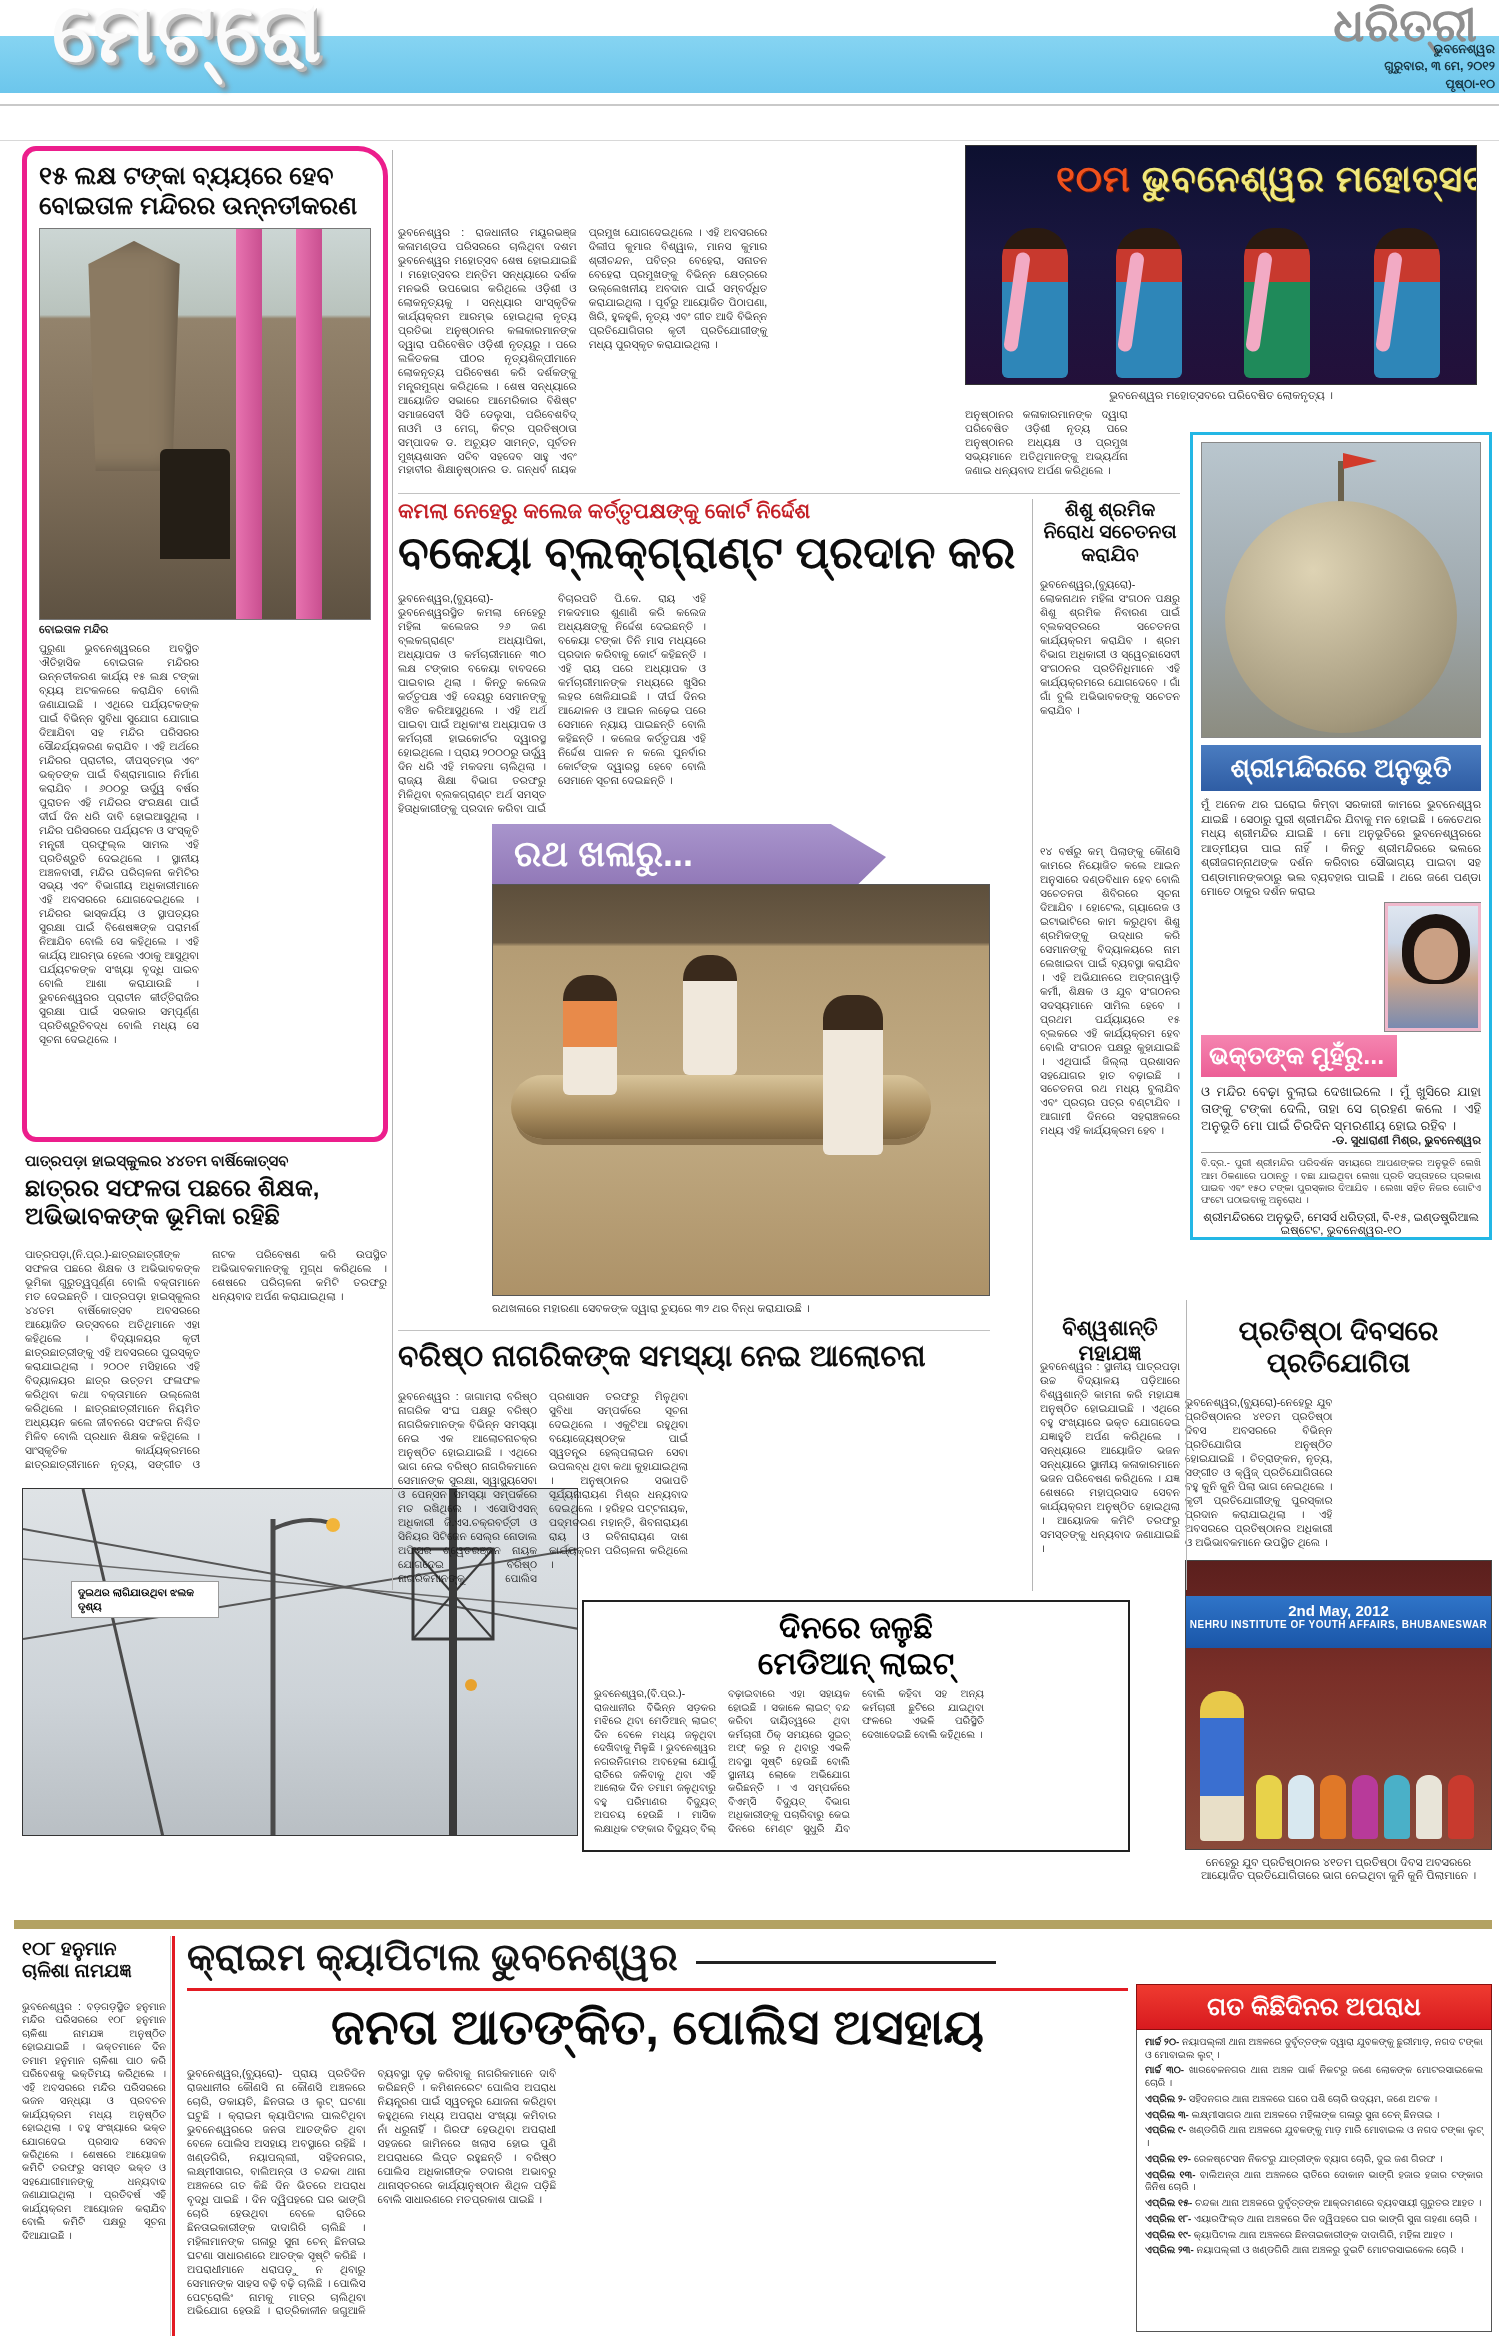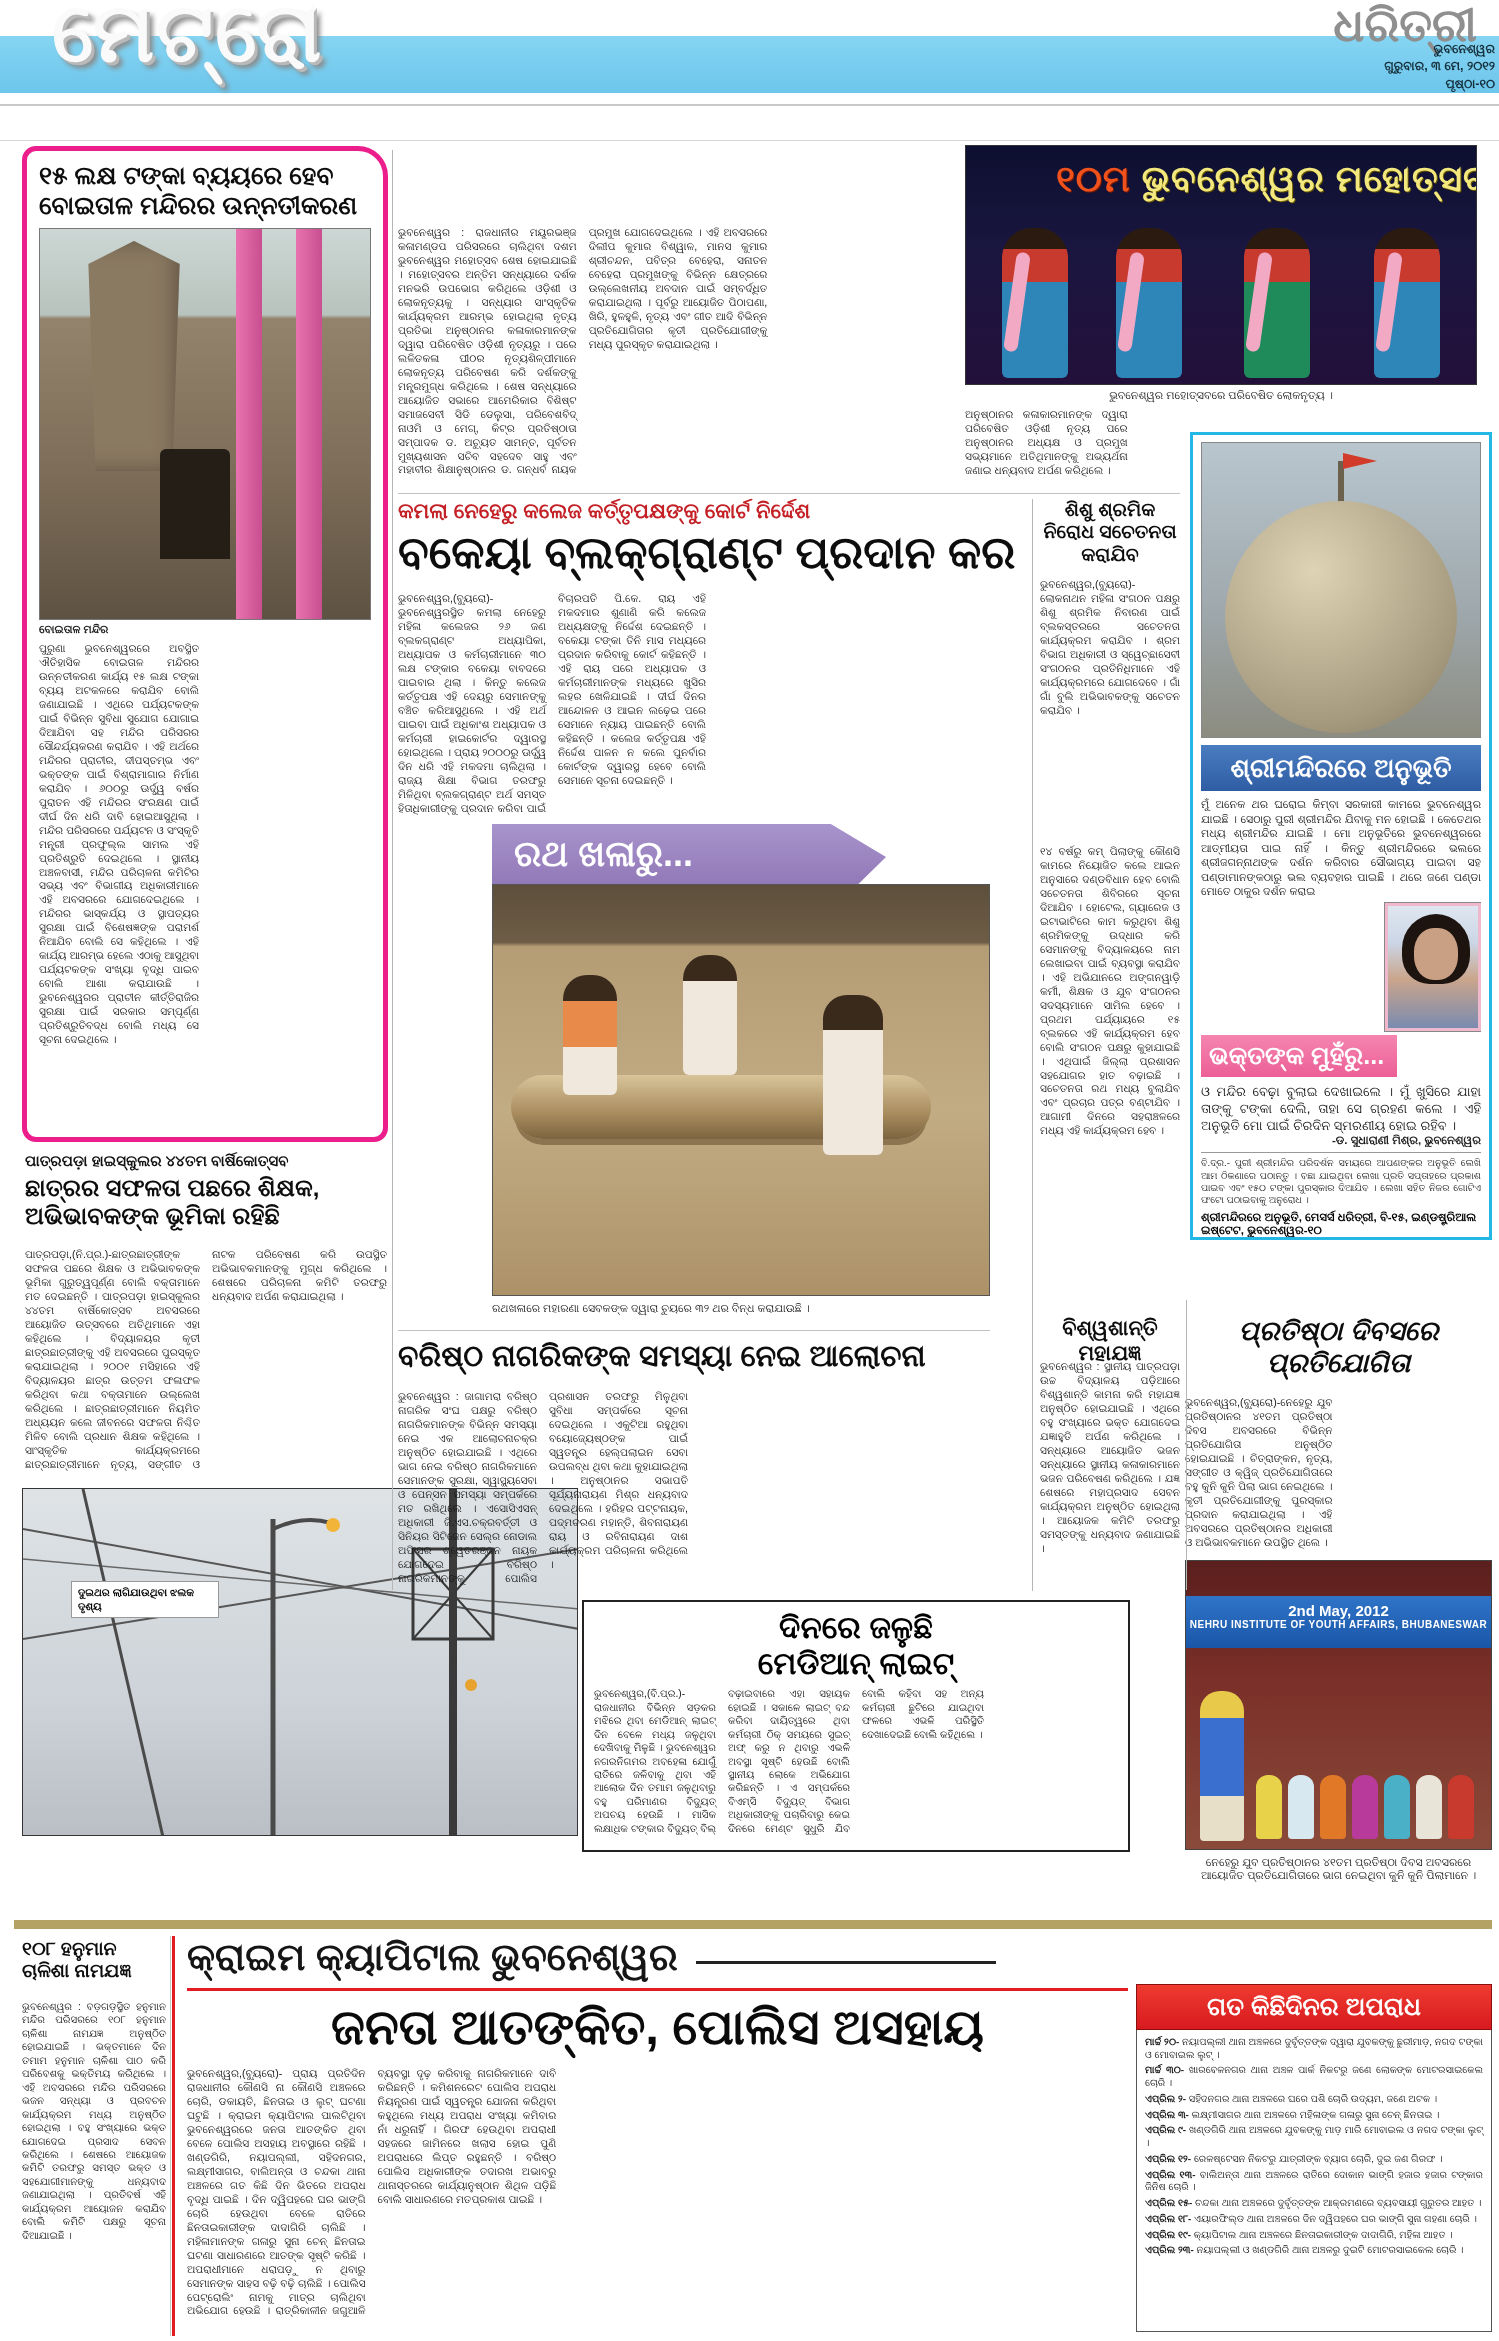--- a/index.html
+++ b/index.html
@@ -56,21 +56,21 @@
   .bluebar { margin-top:7px; height:46px; background:linear-gradient(180deg,#4a7cc0,#2f5da4); color:#fff; font-size:26px; font-weight:800;
              display:flex; align-items:center; justify-content:center; }
   .pinkbar { width:196px; height:42px; background:linear-gradient(180deg,#f585b0,#ec5f96); color:#fff; font-size:25px; font-weight:800;
              display:flex; align-items:center; padding-left:8px; margin:6px 0; }
   .portrait { float:right; width:96px; height:128px; margin:4px 0 4px 8px; border:3px solid #f0b8cc; outline:1px solid #888;
               background:linear-gradient(180deg,#dfe6f0 0%,#cbd6e6 30%,#caa58c 60%,#7a8bb0 100%); position:relative; overflow:hidden; }
   .hair { position:absolute; left:14px; top:8px; width:68px; height:70px; border-radius:50% 50% 40% 40%; background:#1d1410; }
   .face { position:absolute; left:26px; top:22px; width:44px; height:52px; border-radius:45%; background:#caa084; }
   .sign { text-align:right; font-size:11.5px; font-weight:700; color:#222; }
   .ps { font-size:9.6px; line-height:1.3; text-align:justify; color:#222; border-top:1px solid #999; padding-top:4px; margin-top:5px; }
-  .addr { font-size:11.5px; font-weight:700; margin-top:4px; }
+  .addr { font-size:11.5px; font-weight:400; text-align:center; margin-top:4px; }
   .mail { font-size:16px; font-weight:700; text-align:center; margin-top:2px; }
 
   
   .purple { left:492px; top:824px; width:394px; height:60px; background:linear-gradient(180deg,#a894cc,#9279b8);
             clip-path:polygon(0 0,86% 0,100% 55%,93% 100%,0 100%); display:flex; align-items:center; padding-left:22px;
             color:#fff; font-size:36px; font-weight:800; z-index:2; }
   .rath { left:492px; top:884px; width:498px; height:412px; border:1px solid #555; overflow:hidden;
           background:linear-gradient(180deg,#5d4f3c 0%,#6e5d46 14%,#b49c74 15%,#c2ac84 55%,#ad9268 100%); }
   .log { position:absolute; left:18px; top:190px; width:420px; height:64px; border-radius:32px;
          background:linear-gradient(180deg,#d8c49a,#a88c5e 60%,#7c6440); box-shadow:0 10px 0 -4px #8c7450; }
@@ -226,21 +226,21 @@
       </div>
       <div class="pinkbar">ଭକ୍ତଙ୍କ ମୁହଁରୁ...</div>
       <div class="jt" style="font-size:13px;">ଓ ମନ୍ଦିର ବେଢ଼ା ବୁଲାଇ ଦେଖାଇଲେ । ମୁଁ ଖୁସିରେ ଯାହା ତାଙ୍କୁ ଟଙ୍କା ଦେଲି, ତାହା ସେ ଗ୍ରହଣ କଲେ । ଏହି ଅନୁଭୂତି ମୋ ପାଇଁ ଚିରଦିନ ସ୍ମରଣୀୟ ହୋଇ ରହିବ ।</div>
       <div class="sign">-ଡ. ସୁଧାରାଣୀ ମିଶ୍ର, ଭୁବନେଶ୍ୱର</div>
     </div>
     <div class="ps">ବି.ଦ୍ର.- ପୁରୀ ଶ୍ରୀମନ୍ଦିର ପରିଦର୍ଶନ ସମୟରେ ଆପଣଙ୍କର ଅନୁଭୂତି ଲେଖି ଆମ ଠିକଣାରେ ପଠାନ୍ତୁ । ବଛା ଯାଇଥିବା ଲେଖା ପ୍ରତି ସପ୍ତାହରେ ପ୍ରକାଶ ପାଇବ ଏବଂ ୧୫୦ ଟଙ୍କା ପୁରସ୍କାର ଦିଆଯିବ । ଲେଖା ସହିତ ନିଜର ଗୋଟିଏ ଫଟୋ ପଠାଇବାକୁ ଅନୁରୋଧ ।</div>
     <div class="addr">ଶ୍ରୀମନ୍ଦିରରେ ଅନୁଭୂତି, ମେସର୍ସ ଧରିତ୍ରୀ, ବି-୧୫, ଇଣ୍ଡଷ୍ଟ୍ରିଆଲ ଇଷ୍ଟେଟ, ଭୁବନେଶ୍ୱର-୧୦</div>
     <div class="mail">E-mail: dharitripress@gmail.com</div>
   </div>
 
-  <div class="abs head" style="left:1185px;top:1316px;width:307px;font-size:27px;text-align:center;font-style:italic;">ପ୍ରତିଷ୍ଠା ଦିବସରେ ପ୍ରତିଯୋଗିତା</div>
+  <div class="abs head" style="left:1185px;top:1316px;width:307px;font-size:27px;text-align:center;">ପ୍ରତିଷ୍ଠା ଦିବସରେ ପ୍ରତିଯୋଗିତା</div>
   <div class="abs jt" style="left:1185px;top:1396px;width:307px;height:158px;column-count:2;">ଭୁବନେଶ୍ୱର,(ବ୍ୟୁରୋ)-ନେହେରୁ ଯୁବ ପ୍ରତିଷ୍ଠାନର ୪୧ତମ ପ୍ରତିଷ୍ଠା ଦିବସ ଅବସରରେ ବିଭିନ୍ନ ପ୍ରତିଯୋଗିତା ଅନୁଷ୍ଠିତ ହୋଇଯାଇଛି । ଚିତ୍ରାଙ୍କନ, ନୃତ୍ୟ, ସଙ୍ଗୀତ ଓ କ୍ୱିଜ୍ ପ୍ରତିଯୋଗିତାରେ ବହୁ କୁନି କୁନି ପିଲା ଭାଗ ନେଇଥିଲେ । କୃତୀ ପ୍ରତିଯୋଗୀଙ୍କୁ ପୁରସ୍କାର ପ୍ରଦାନ କରାଯାଇଥିଲା । ଏହି ଅବସରରେ ପ୍ରତିଷ୍ଠାନର ଅଧିକାରୀ ଓ ଅଭିଭାବକମାନେ ଉପସ୍ଥିତ ଥିଲେ ।</div>
   <div class="abs nehru">
     <div class="n-band">
       <div class="n-b1">2nd May, 2012</div>
       <div class="n-b2">NEHRU INSTITUTE OF YOUTH AFFAIRS, BHUBANESWAR</div>
     </div>
     <div class="deity"></div>
     <div class="kid" style="left:70px;background:#e8d24a;"></div>
     <div class="kid" style="left:102px;background:#d8e8f0;"></div>
     <div class="kid" style="left:134px;background:#e07828;"></div>

